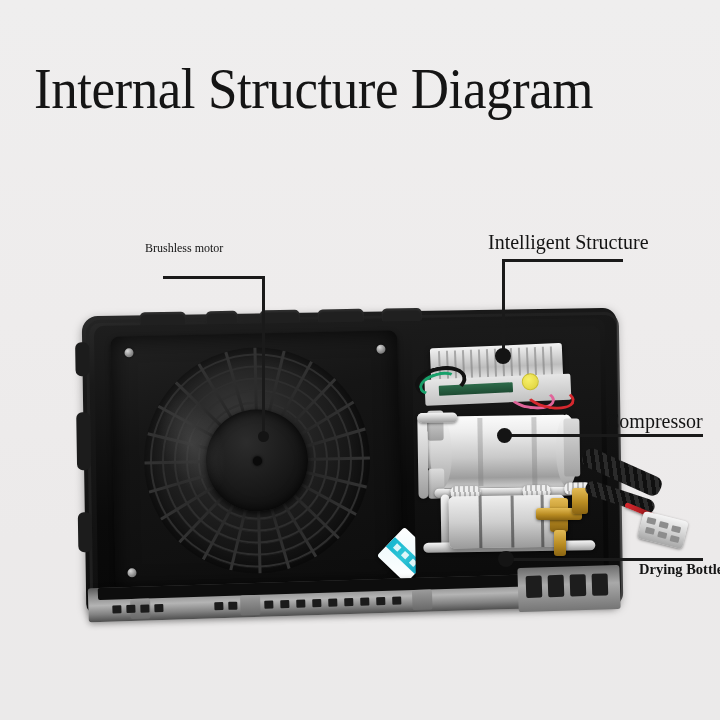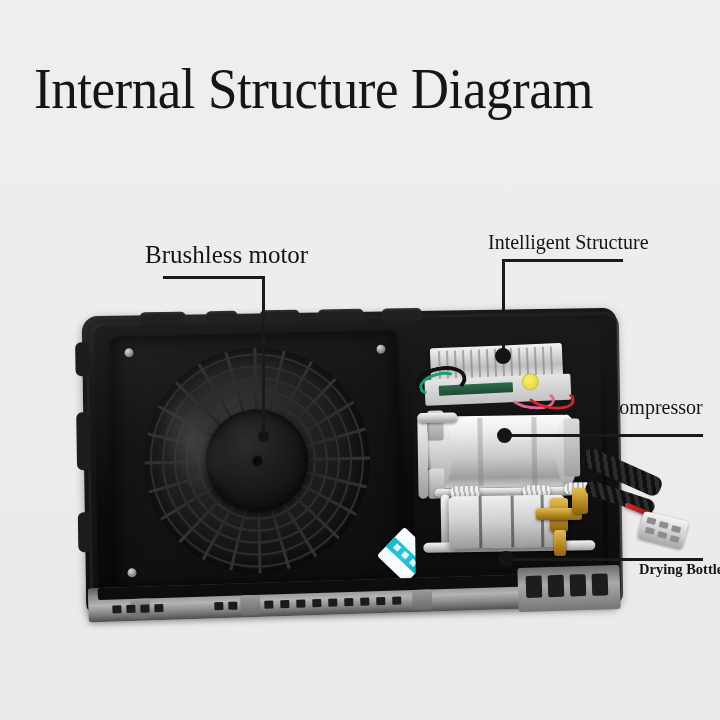--- a/index.html
+++ b/index.html
@@ -23,23 +23,23 @@
     letter-spacing:-0.5px;
     color:#151515;
     transform:scaleX(0.93);
     transform-origin:left center;
     white-space:nowrap;
   }
 
   
   .lbl{position:absolute;color:#141414;white-space:nowrap;
        font-family:"Liberation Serif", serif;}
-  .lbl-brushless{left:145px;top:241px;font-size:25px;}
+  .lbl-brushless{left:145px;top:241px;font-size:12px;}
   .lbl-controller{left:488px;top:231px;font-size:20px;}
-  .lbl-compressor{left:606px;top:396px;font-size:20px;}
+  .lbl-compressor{left:606px;top:410px;font-size:20px;}
   .lbl-drying{left:639px;top:561px;font-size:14.5px;font-weight:bold;}
 
   
   .ln{position:absolute;background:#1a1a1a;}
   .dot{position:absolute;background:#141414;border-radius:50%;}
 
   .ln-bm-h{left:163px;top:276px;width:102px;height:3px;}
   .ln-bm-v{left:262px;top:276px;width:3px;height:162px;}
   .dot-bm{left:258px;top:431px;width:11px;height:11px;}
 

